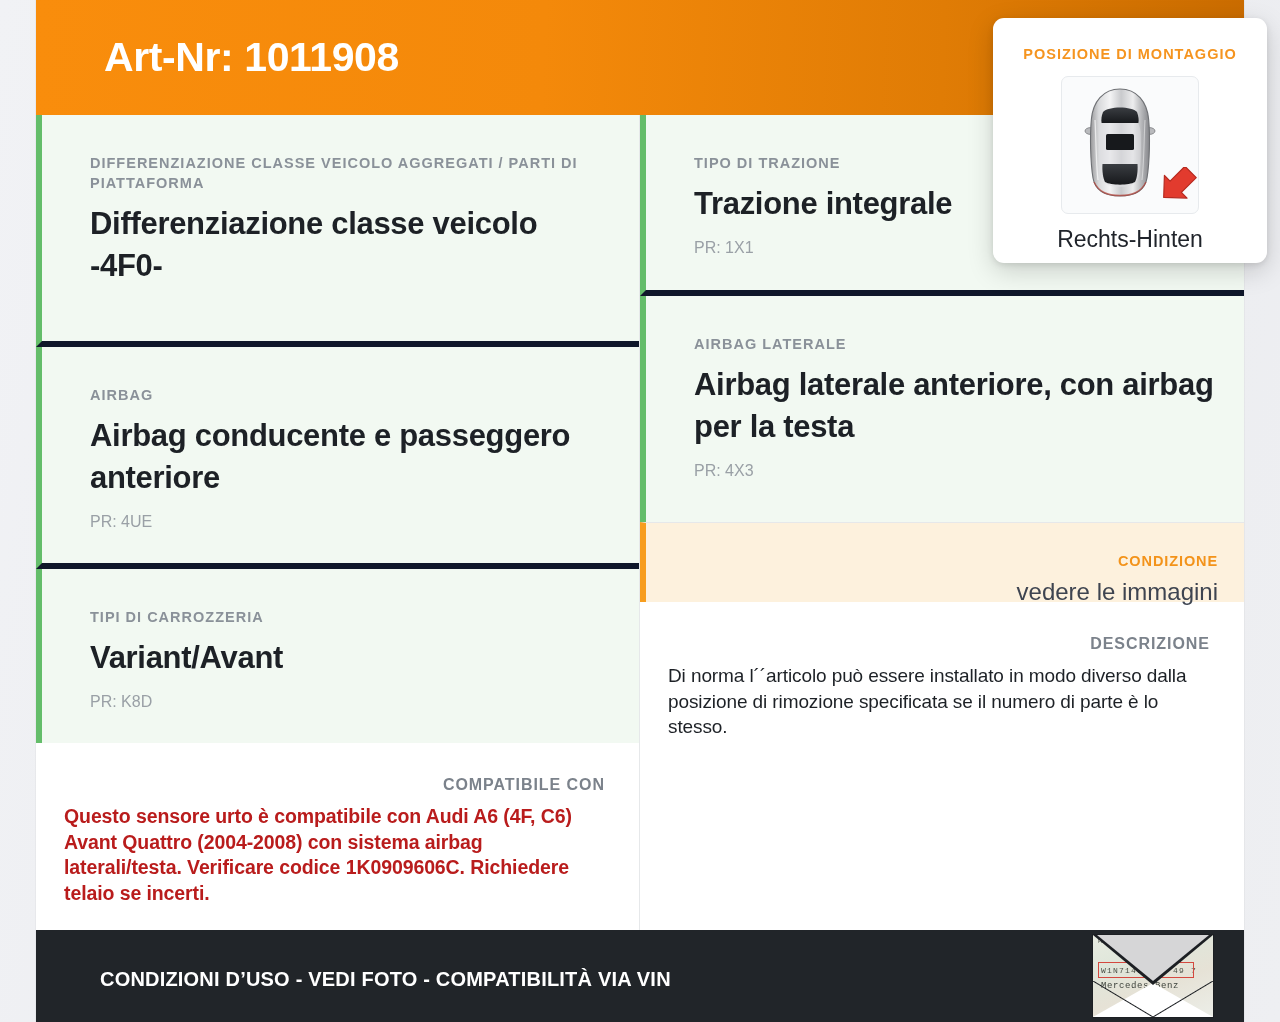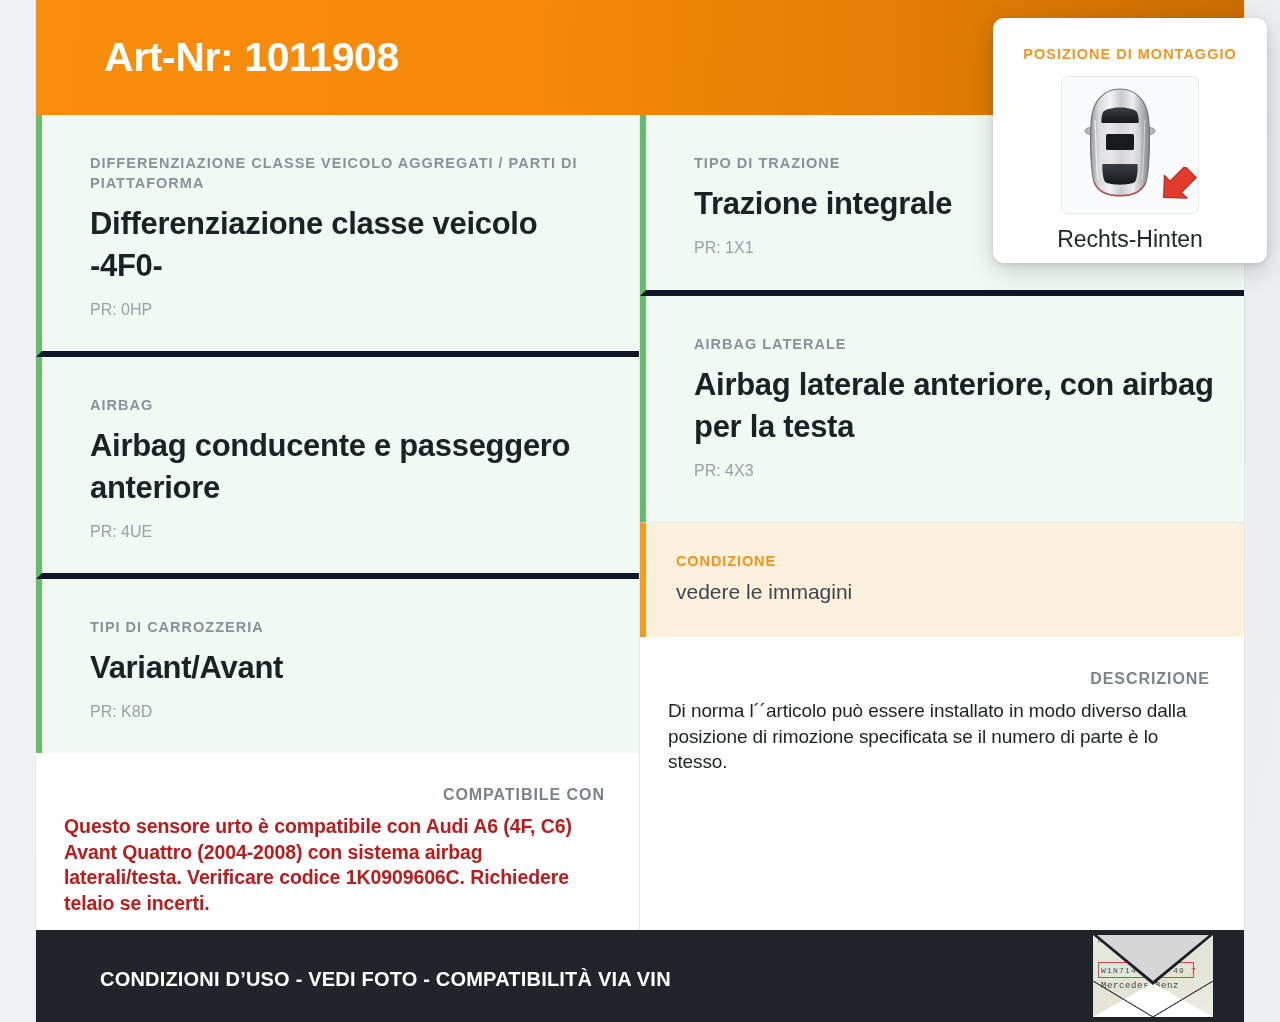--- a/index.html
+++ b/index.html
@@ -111,31 +111,32 @@
 
   .spec.rp-1 { height: 181px; }
   .spec.rp-2 { height: 226px; border-bottom: none; }
 
   
   .spec.cond {
     background: #fdf1dd;
     border-left: 6px solid #f79d1e;
     border-bottom: none;
     border-top: 1px solid #e6e8ea;
-    height: 115px;
+    height: 80px;
     padding: 28px 26px 14px 30px;
+    text-align: right;
   }
   .spec.cond .label {
     color: #f3931a;
     letter-spacing: 0.9px;
     margin-bottom: 7px;
   }
   .spec.cond .value-sm {
     color: #3e4450;
-    font-size: 21px;
+    font-size: 24px;
     font-weight: normal;
     line-height: 27px;
     margin: 0;
   }
 
   
   .block {
     background: #ffffff;
     padding: 32px 34px 24px 28px;
     box-sizing: border-box;
@@ -305,21 +306,20 @@
     <div class="header-title">Art-Nr: 1011908</div>
   </div>
 
   <div class="columns">
 
     <div class="col-left">
 
       <div class="spec sp-1">
         <p class="label">Differenziazione classe veicolo aggregati / parti di piattaforma</p>
         <p class="value">Differenziazione classe veicolo -4F0-</p>
-        <p class="pr">PR: 0HP</p>
       </div>
 
       <div class="spec sp-2">
         <p class="label">Airbag</p>
         <p class="value">Airbag conducente e passeggero anteriore</p>
         <p class="pr">PR: 4UE</p>
       </div>
 
       <div class="spec sp-3">
         <p class="label">Tipi di carrozzeria</p>

